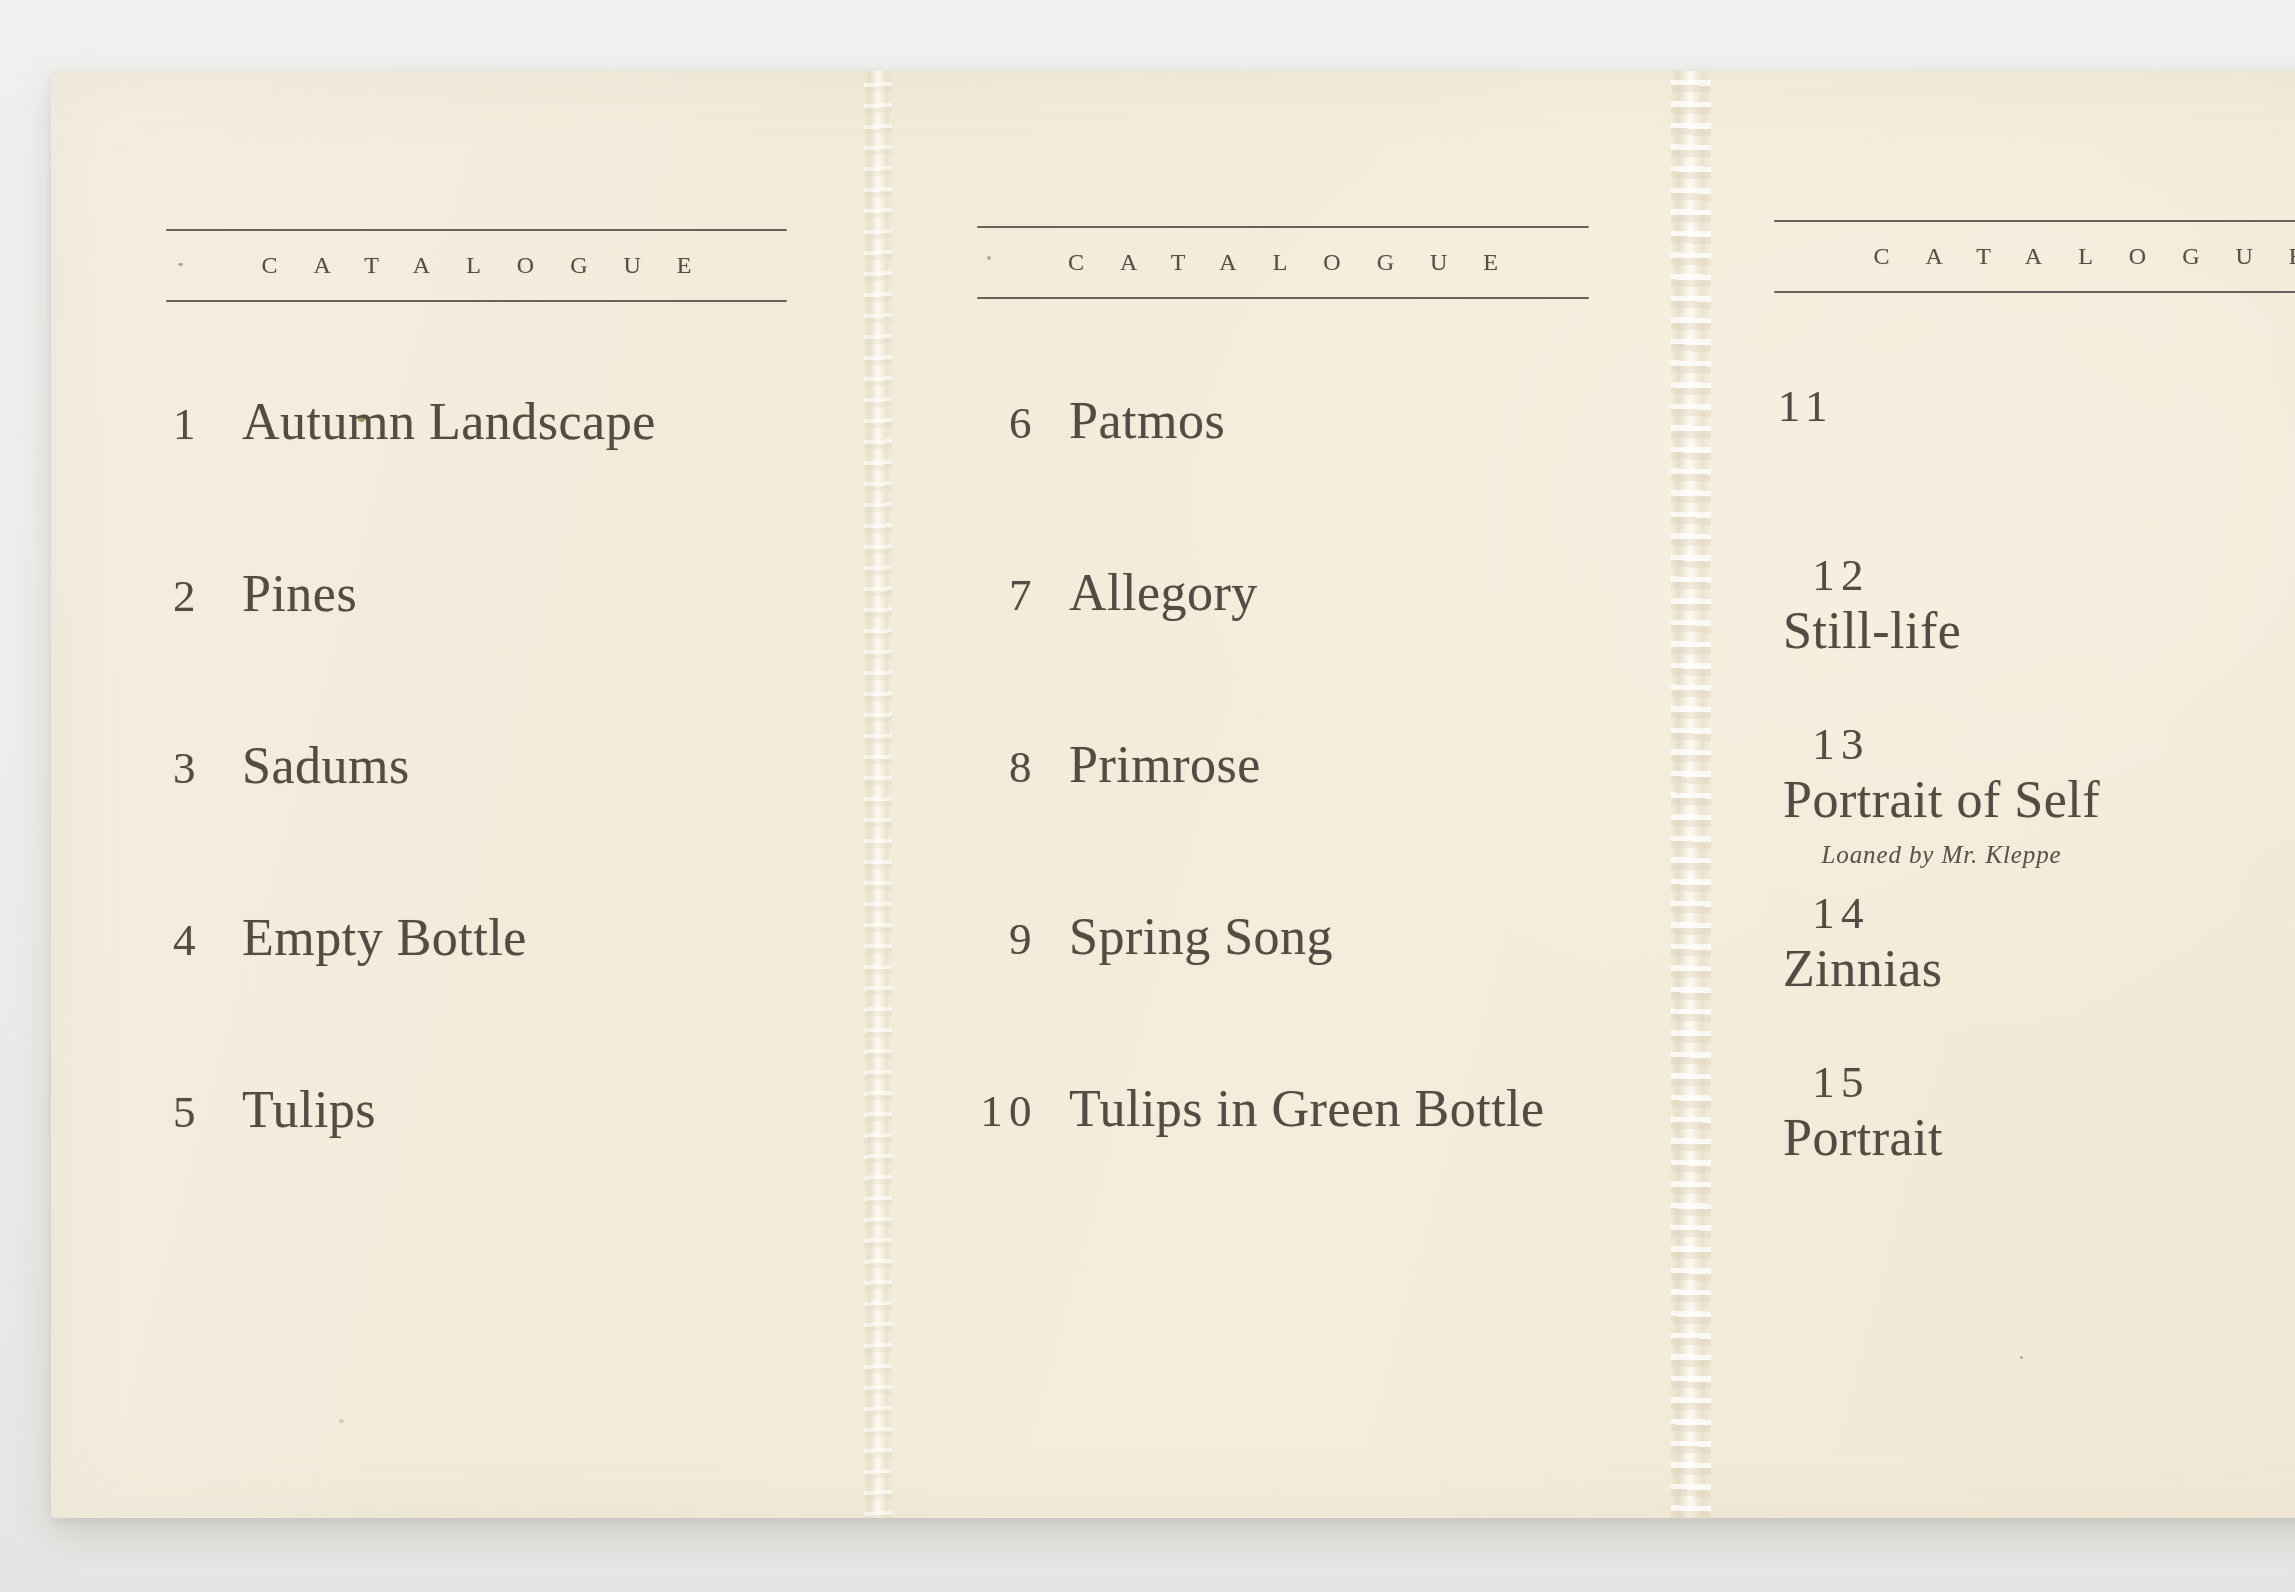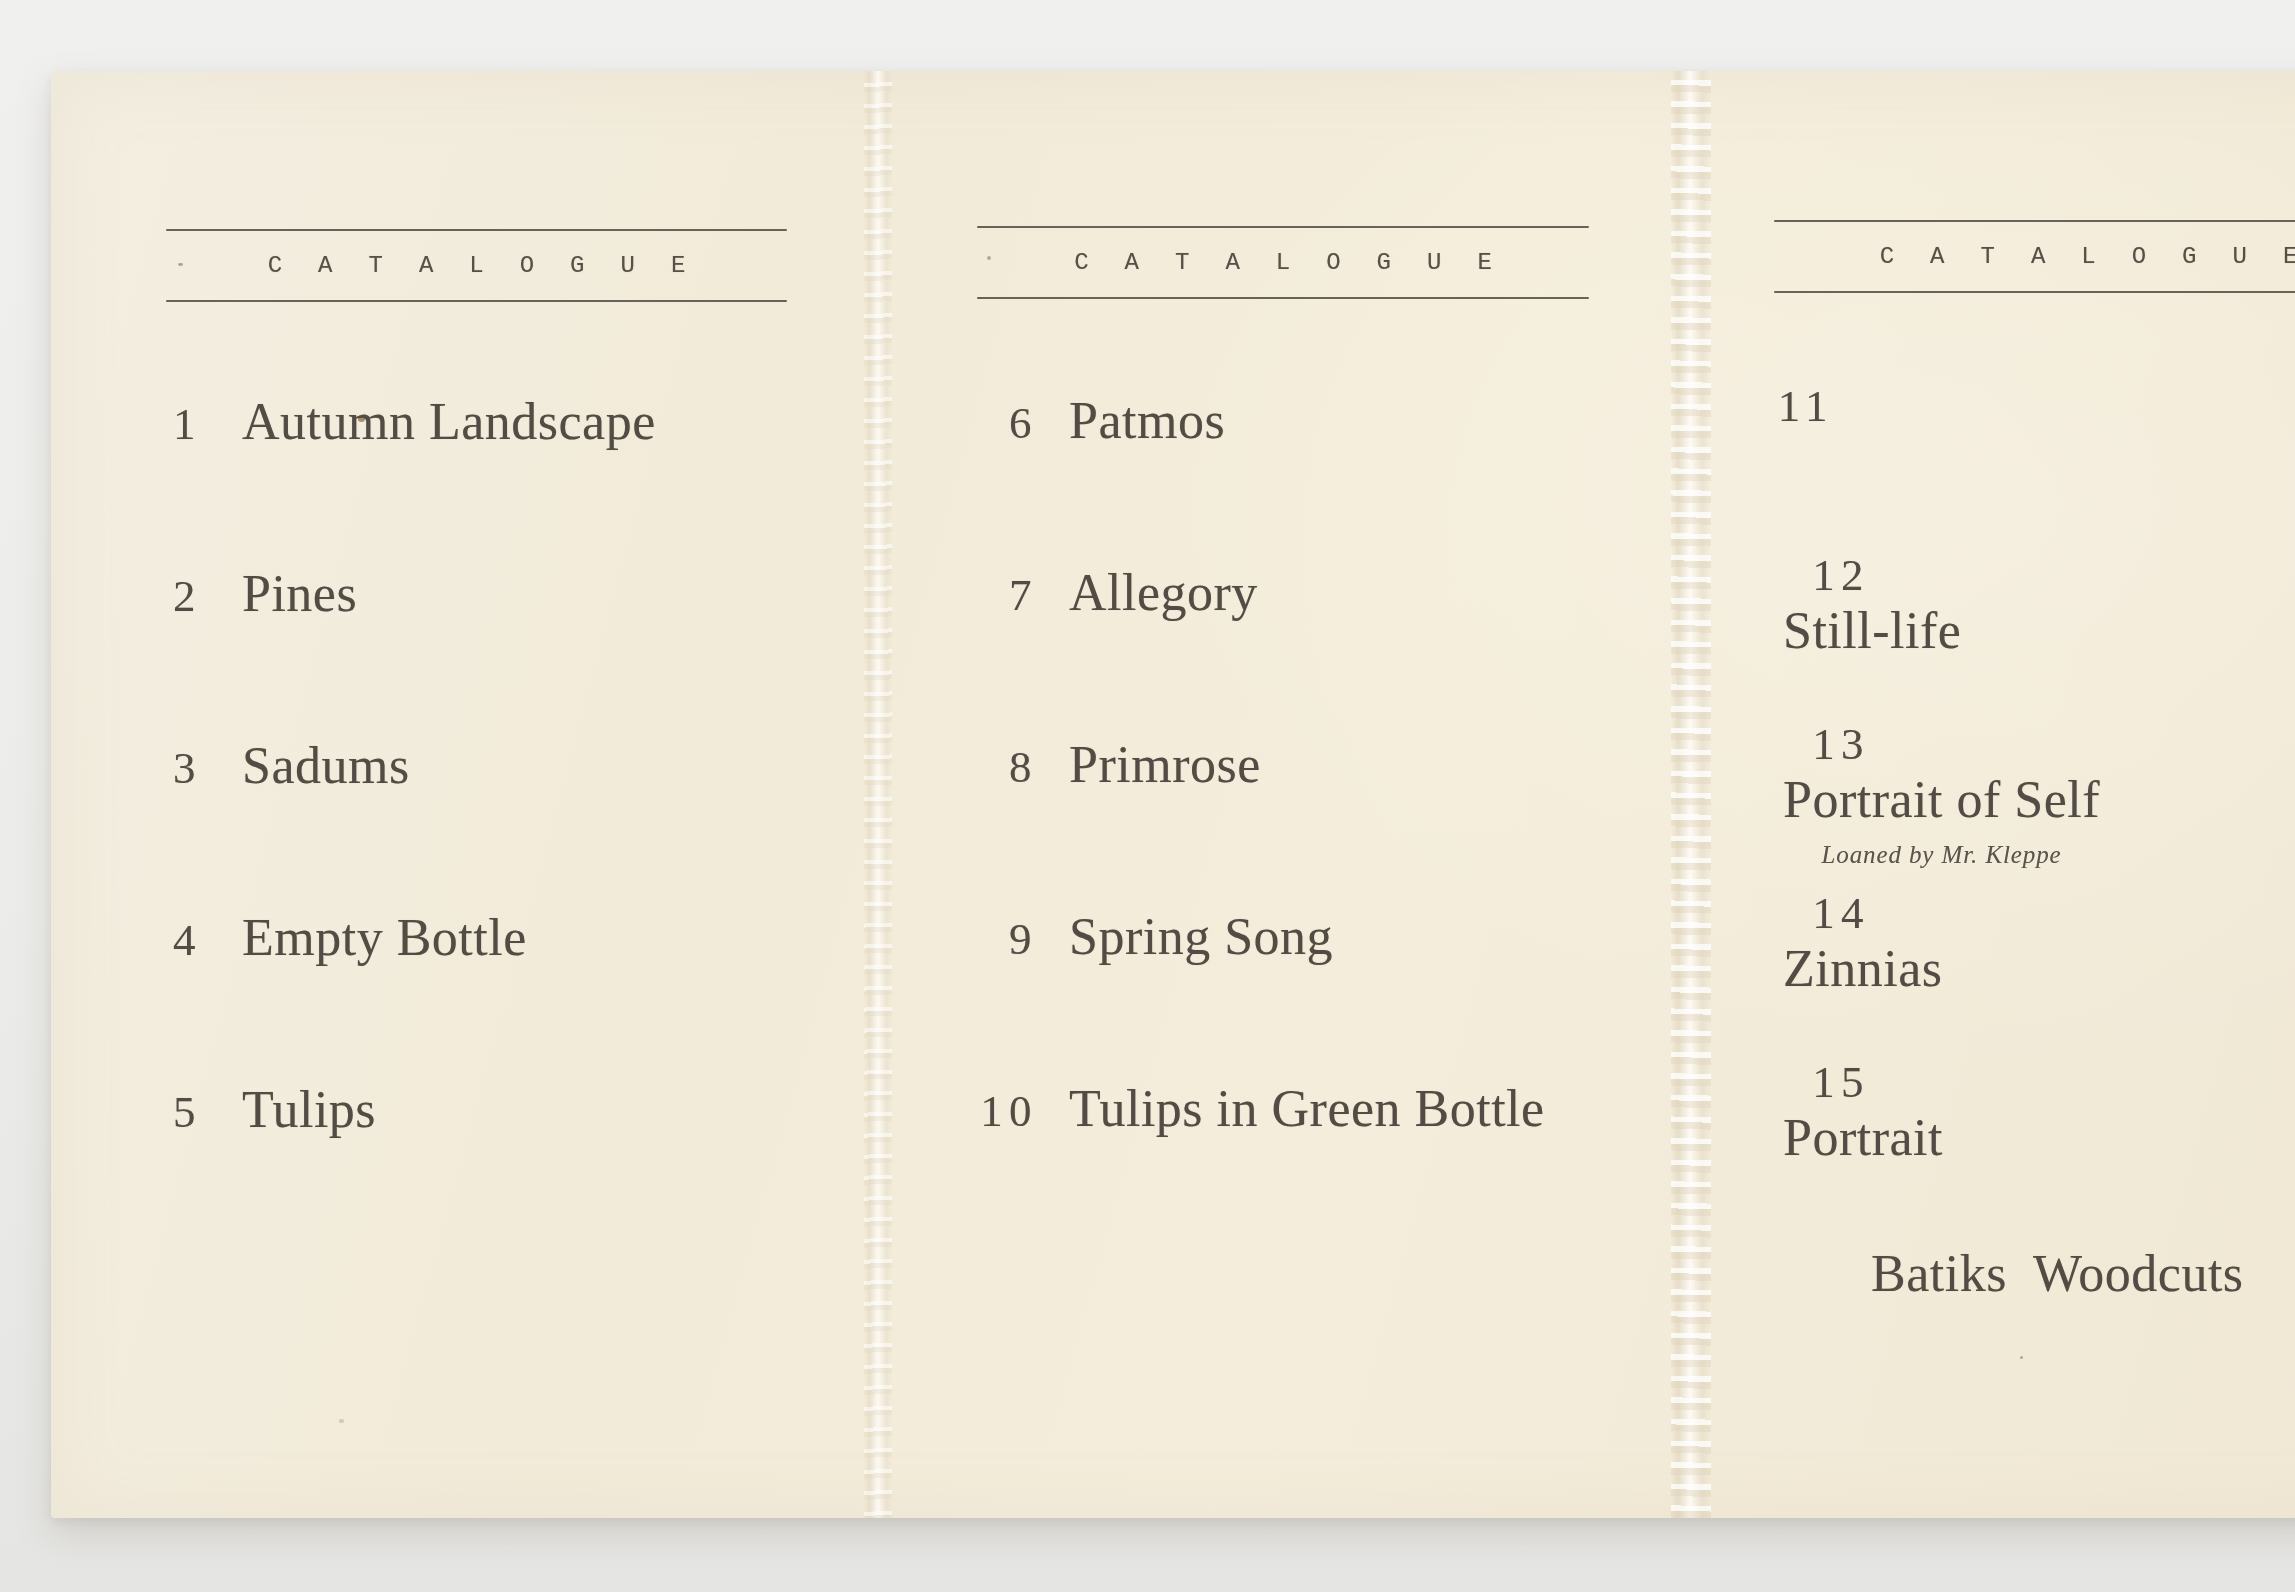--- a/index.html
+++ b/index.html
@@ -45,21 +45,20 @@
   .cat-header{position:absolute;display:flex;flex-direction:column;justify-content:space-between;}
   .panel-1 .cat-header{left:115px;top:158px;width:621px;height:73px;}
   .panel-2 .cat-header{left:926px;top:155px;width:612px;height:73px;}
   .panel-3 .cat-header{left:1723px;top:149px;width:629px;height:73px;}
   .rule{height:2.3px;background:var(--rule);opacity:0.88;border-radius:0.9px;}
   .cat-title{
     position:absolute;inset:0;display:flex;align-items:center;justify-content:center;
     font-size:24px;letter-spacing:36px;padding-left:36px;
     color:#575047;text-shadow:0 0 0.9px rgba(87,80,71,0.35);
     white-space:nowrap;
-    font-family:Liberation Mono, monospace;
   }
   .items{position:absolute;}
   .panel-1 .items{left:64px;top:321px;}
   .panel-2 .items{left:900px;top:320px;}
   .panel-3 .items{left:1696px;top:309px;}
   .item{display:flex;align-items:baseline;}
   .panel-1 .item,.panel-2 .item{height:172px;}
   .panel-3 .item{height:169px;flex-direction:column;}
   .num{
     width:87px;text-align:right;flex:0 0 auto;
@@ -214,21 +213,17 @@
               <div class="title">Zinnias</div>
             </div>
           </div>
           <div class="item">
             <span class="num">15</span>
             <div class="title-wrap">
               <div class="title">Portrait</div>
             </div>
           </div>
         </div>
-      <div class="footer-words">
-        <span>Batiks</span>
-        <span>Woodcuts</span>
-      </div>
     </section>
 
   </div>
 </div>
 
 
 </body></html>

